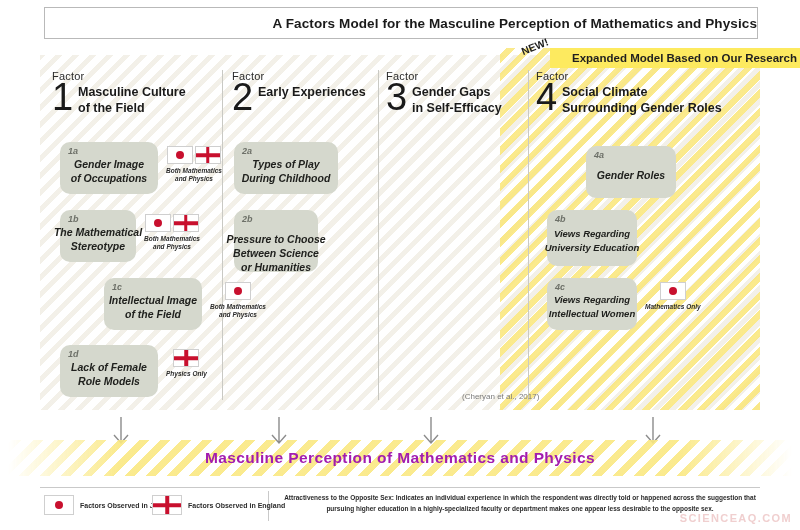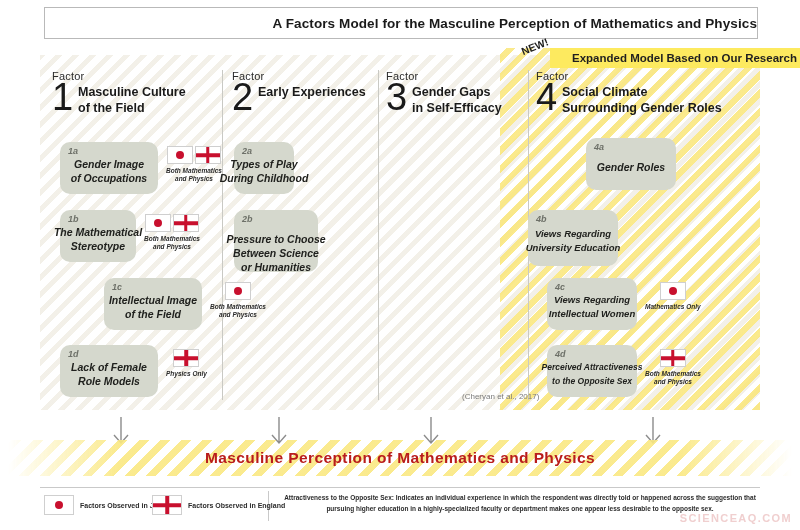--- a/index.html
+++ b/index.html
@@ -153,21 +153,21 @@
       rgba(250,232,130,.9) 0px,
       rgba(250,232,130,.9) 7px,
       rgba(255,255,255,0) 7px,
       rgba(255,255,255,0) 15px);
     -webkit-mask-image:linear-gradient(90deg,rgba(0,0,0,0) 0%,#000 14%,#000 86%,rgba(0,0,0,0) 100%);
     mask-image:linear-gradient(90deg,rgba(0,0,0,0) 0%,#000 14%,#000 86%,rgba(0,0,0,0) 100%);
   }
   #banner-text{
     position:absolute;left:0;top:0;width:784px;height:36px;
     display:flex;align-items:center;justify-content:center;
-    font-size:15.5px;font-weight:bold;letter-spacing:.4px;color:#b91c1c;
+    font-size:15.5px;font-weight:bold;letter-spacing:.4px;color:#a21caf;
   }
 
   
   #footer{position:absolute;left:40px;top:487px;width:720px;height:40px;}
   #footer-top-rule{position:absolute;left:0;top:0;width:720px;height:1px;background:#c9c9c9;}
   #footer-divider{position:absolute;left:228px;top:4px;width:1px;height:30px;background:#c9c9c9;}
   .legend-item{position:absolute;display:flex;align-items:center;}
   .legend-flag{width:30px;height:20px;background:#fff;border:1px solid #cfcfcf;position:relative;box-sizing:border-box;}
   .legend-text{font-size:7px;font-weight:bold;color:#2b2b2b;margin-left:6px;white-space:nowrap;}
   #note{
@@ -282,21 +282,21 @@
       <div class="factor-row">
         <div class="factor-num">2</div>
         <div class="factor-title">
           <div>Early Experiences</div>
         </div>
       </div>
     </div>
   </div>
 
   <div class="item" style="left:234px;top:142px;">
-    <div class="card" style="width:60px;height:52px;">
+    <div class="card" style="width:104px;height:52px;">
       <span class="card-code">2a</span>
       <span class="card-label">Types of Play</span>
       <span class="card-label">During Childhood</span>
     </div>
   </div>
 
   <div class="item" style="left:234px;top:210px;">
     <div class="card" style="width:84px;height:62px;padding-top:32px;">
       <span class="card-code">2b</span>
       <span class="card-label">Pressure to Choose</span>
@@ -326,28 +326,28 @@
       <div class="factor-row">
         <div class="factor-num">4</div>
         <div class="factor-title">
           <div>Social Climate</div>
           <div>Surrounding Gender Roles</div>
         </div>
       </div>
     </div>
   </div>
 
-  <div class="item" style="left:547px;top:138px;padding-left:39px;">
+  <div class="item" style="left:547px;top:146px;padding-left:39px;">
     <div class="card" style="width:90px;height:52px;">
       <span class="card-code">4a</span>
       <span class="card-label">Gender Roles</span>
     </div>
   </div>
 
-  <div class="item" style="left:528px;top:210px;border-radius:27px;">
+  <div class="item" style="left:547px;top:210px;border-radius:27px;">
     <div class="card" style="width:90px;height:56px;">
       <span class="card-code">4b</span>
       <span class="card-label" style="font-size:9.5px;">Views Regarding</span>
       <span class="card-label" style="font-size:9.5px;">University Education</span>
     </div>
   </div>
 
   <div class="item" style="left:547px;top:278px;">
     <div class="card" style="width:90px;height:52px;">
       <span class="card-code">4c</span>
@@ -355,34 +355,20 @@
       <span class="card-label" style="font-size:9.5px;">Intellectual Women</span>
     </div>
     <div class="flagbox">
       <div class="flags">
         <div class="flag flag-jp"></div>
       </div>
       <div class="flag-note">Mathematics Only</div>
     </div>
   </div>
 
-  <div class="item" style="left:547px;top:345px;">
-    <div class="card" style="width:90px;height:52px;">
-      <span class="card-code">4d</span>
-      <span class="card-label" style="font-size:8.5px;">Perceived Attractiveness</span>
-      <span class="card-label" style="font-size:8.5px;">to the Opposite Sex</span>
-    </div>
-    <div class="flagbox">
-      <div class="flags">
-        <div class="flag flag-en"></div>
-      </div>
-      <div class="flag-note">Both Mathematics
-and Physics</div>
-    </div>
-  </div>
 
   <svg class="arrow" style="left:110px;" viewBox="0 0 22 30">
     <path d="M11 1 L11 26 M4 19 L11 27 L18 19" stroke="#8c8c8c" stroke-width="1.4" fill="none"></path>
   </svg>
   <svg class="arrow" style="left:268px;" viewBox="0 0 22 30">
     <path d="M11 1 L11 26 M4 19 L11 27 L18 19" stroke="#8c8c8c" stroke-width="1.4" fill="none"></path>
   </svg>
   <svg class="arrow" style="left:420px;" viewBox="0 0 22 30">
     <path d="M11 1 L11 26 M4 19 L11 27 L18 19" stroke="#8c8c8c" stroke-width="1.4" fill="none"></path>
   </svg>

